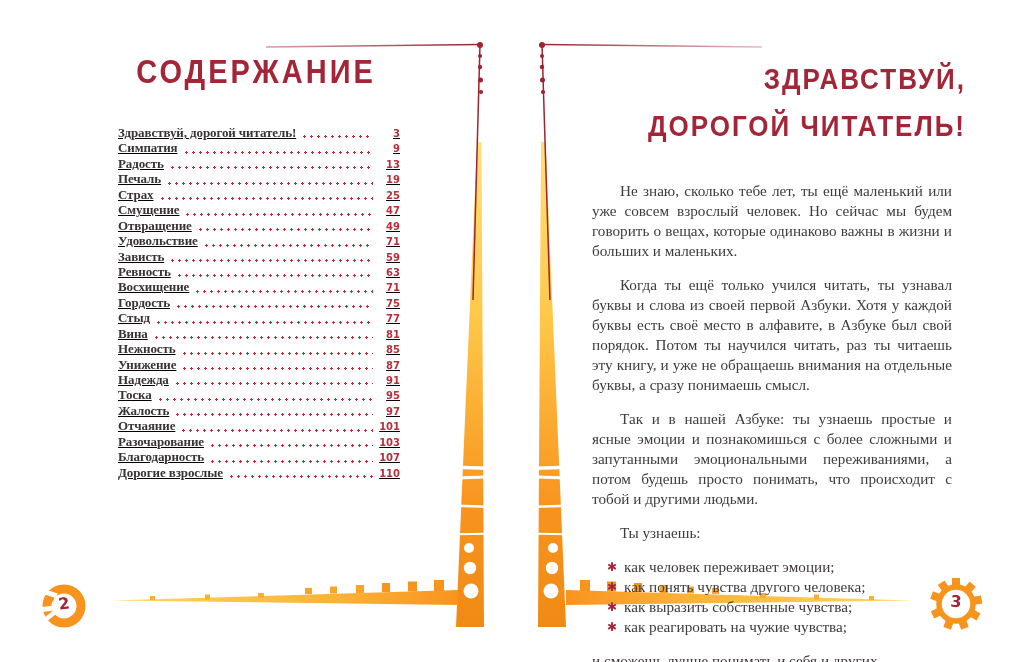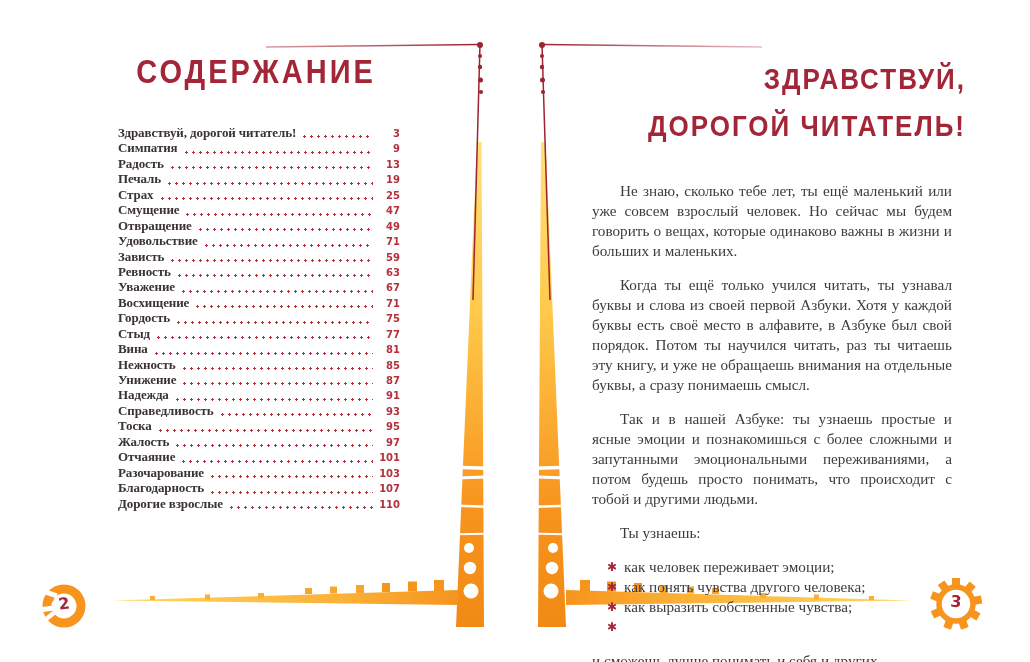--- a/index.html
+++ b/index.html
@@ -9,21 +9,21 @@
   }
   
   .decoration{position:absolute;left:0;top:0;width:1030px;height:662px;pointer-events:none;}
   
   .left-title{
     position:absolute;left:96px;top:54px;width:320px;text-align:center;
     font-family:"Liberation Sans",sans-serif;font-weight:700;
     font-size:29px;letter-spacing:3px;color:#a32638;
     transform:scaleY(1.12);transform-origin:top center;
   }
-  .toc{position:absolute;left:118px;top:125px;width:282px;}
+  .toc{position:absolute;left:118px;top:125px;width:282px;text-decoration:underline;}
   .toc-row{display:flex;align-items:baseline;line-height:15.45px;height:15.45px;}
   .toc-label{
     font-size:13px;font-weight:700;color:#3a3234;white-space:nowrap;letter-spacing:-0.1px;
   }
   .toc-leader{
     flex:1;height:5px;margin:0 3px 1px 5px;align-self:flex-end;
     background-image:radial-gradient(circle,#b5303a 1.05px,rgba(0,0,0,0) 1.3px);
     background-size:7px 5px;background-repeat:repeat-x;background-position:left bottom;
   }
   .toc-page{
@@ -225,25 +225,20 @@
       <span class="toc-label">Зависть</span>
       <span class="toc-leader"></span>
       <span class="toc-page">59</span>
     </div>
     <div class="toc-row">
       <span class="toc-label">Ревность</span>
       <span class="toc-leader"></span>
       <span class="toc-page">63</span>
     </div>
     <div class="toc-row">
-      <span class="toc-label">Уважение</span>
-      <span class="toc-leader"></span>
-      <span class="toc-page">67</span>
-    </div>
-    <div class="toc-row">
       <span class="toc-label">Восхищение</span>
       <span class="toc-leader"></span>
       <span class="toc-page">71</span>
     </div>
     <div class="toc-row">
       <span class="toc-label">Гордость</span>
       <span class="toc-leader"></span>
       <span class="toc-page">75</span>
     </div>
     <div class="toc-row">
@@ -263,25 +258,20 @@
     </div>
     <div class="toc-row">
       <span class="toc-label">Унижение</span>
       <span class="toc-leader"></span>
       <span class="toc-page">87</span>
     </div>
     <div class="toc-row">
       <span class="toc-label">Надежда</span>
       <span class="toc-leader"></span>
       <span class="toc-page">91</span>
-    </div>
-    <div class="toc-row">
-      <span class="toc-label">Справедливость</span>
-      <span class="toc-leader"></span>
-      <span class="toc-page">93</span>
     </div>
     <div class="toc-row">
       <span class="toc-label">Тоска</span>
       <span class="toc-leader"></span>
       <span class="toc-page">95</span>
     </div>
     <div class="toc-row">
       <span class="toc-label">Жалость</span>
       <span class="toc-leader"></span>
       <span class="toc-page">97</span>
@@ -329,18 +319,19 @@
       <div class="bullet-row">
         <span class="bullet-star">✱</span>
         <span class="bullet-text">как понять чувства другого человека;</span>
       </div>
       <div class="bullet-row">
         <span class="bullet-star">✱</span>
         <span class="bullet-text">как выразить собственные чувства;</span>
       </div>
       <div class="bullet-row">
         <span class="bullet-star">✱</span>
+        <span class="bullet-text">как реагировать на чужие чувства;</span>
       </div>
     </div>
   <p class="list-outro">и сможешь лучше понимать и себя и других.</p>
 </div>
 
 <span class="page-num page-num-right">3</span>
 
 </body></html>

